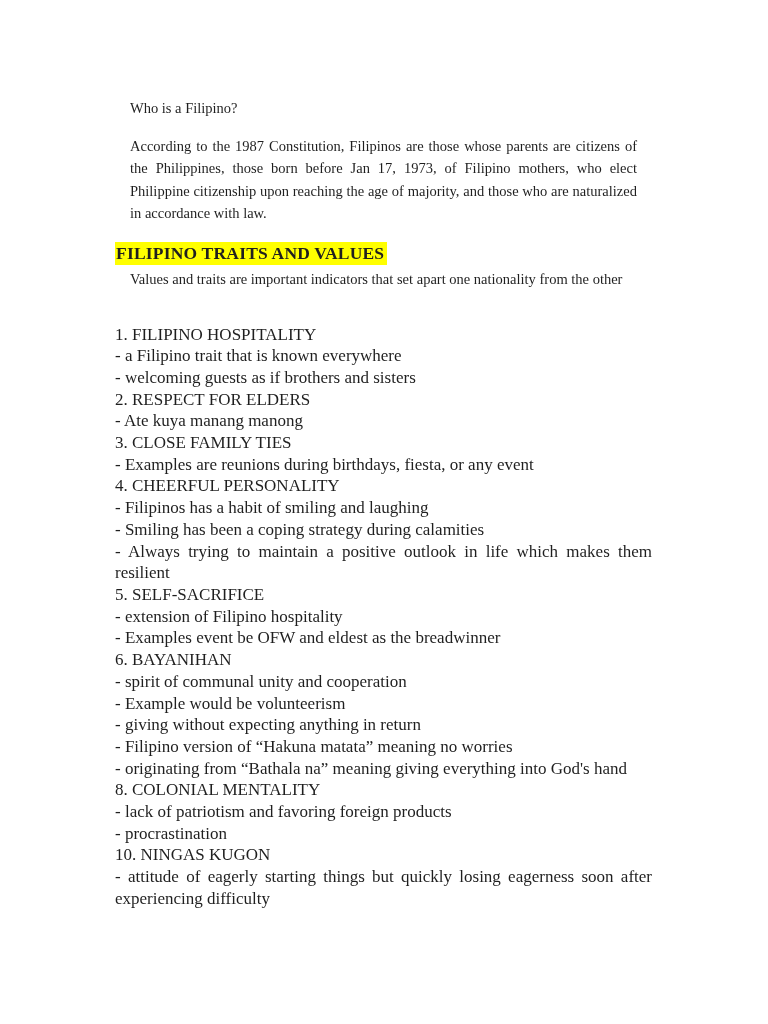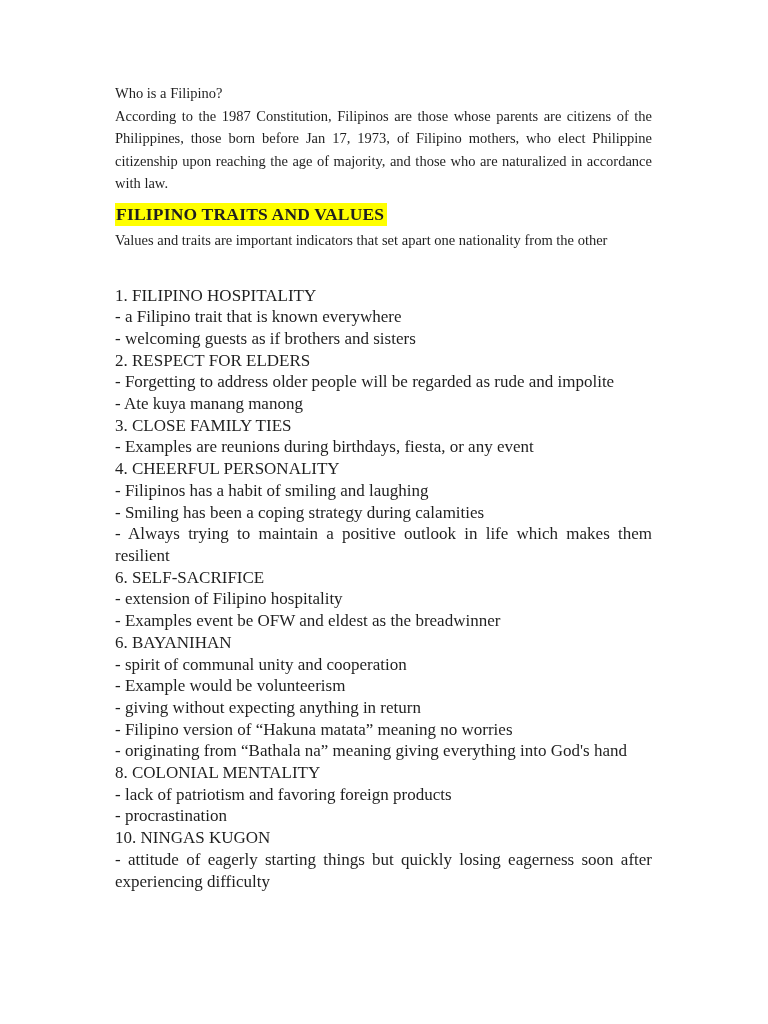--- a/index.html
+++ b/index.html
@@ -17,21 +17,21 @@
   .page {
     width: 768px;
     height: 1024px;
     background: #ffffff;
     box-sizing: border-box;
   }
   .content {
     box-sizing: border-box;
     padding: 82px 116px 0 115px; 
   }
-  p { margin: 0; }
+  p { margin: 15px; }
   .intro-heading {
     font-size: 14.5px;
     line-height: 22.6px;
   }
   .intro-para {
     font-size: 14.5px;
     line-height: 22.6px;
     text-align: justify;
   }
   .section-title {
@@ -70,29 +70,28 @@
 
     <h1 class="section-title"><span class="hl">FILIPINO TRAITS AND VALUES</span></h1>
 
     <p class="intro-para subtitle">Values and traits are important indicators that set apart one nationality from the other</p>
 
     <div class="traits" id="traits">
         <p class="trait-line">1. FILIPINO HOSPITALITY</p>
         <p class="trait-line">- a Filipino trait that is known everywhere</p>
         <p class="trait-line">- welcoming guests as if brothers and sisters</p>
         <p class="trait-line">2. RESPECT FOR ELDERS</p>
-        <p class="trait-line">- Forgetting to address older people will be regarded as rude and impolite</p>
         <p class="trait-line">- Ate kuya manang manong</p>
         <p class="trait-line">3. CLOSE FAMILY TIES</p>
         <p class="trait-line">- Examples are reunions during birthdays, fiesta, or any event</p>
         <p class="trait-line">4. CHEERFUL PERSONALITY</p>
         <p class="trait-line">- Filipinos has a habit of smiling and laughing</p>
         <p class="trait-line">- Smiling has been a coping strategy during calamities</p>
         <p class="trait-line">- Always trying to maintain a positive outlook in life which makes them resilient</p>
-        <p class="trait-line">6. SELF-SACRIFICE</p>
+        <p class="trait-line">5. SELF-SACRIFICE</p>
         <p class="trait-line">- extension of Filipino hospitality</p>
         <p class="trait-line">- Examples event be OFW and eldest as the breadwinner</p>
         <p class="trait-line">6. BAYANIHAN</p>
         <p class="trait-line">- spirit of communal unity and cooperation</p>
         <p class="trait-line">- Example would be volunteerism</p>
         <p class="trait-line">- giving without expecting anything in return</p>
         <p class="trait-line">- Filipino version of “Hakuna matata” meaning no worries</p>
         <p class="trait-line">- originating from “Bathala na” meaning giving everything into God's hand</p>
         <p class="trait-line">8. COLONIAL MENTALITY</p>
         <p class="trait-line">- lack of patriotism and favoring foreign products</p>

